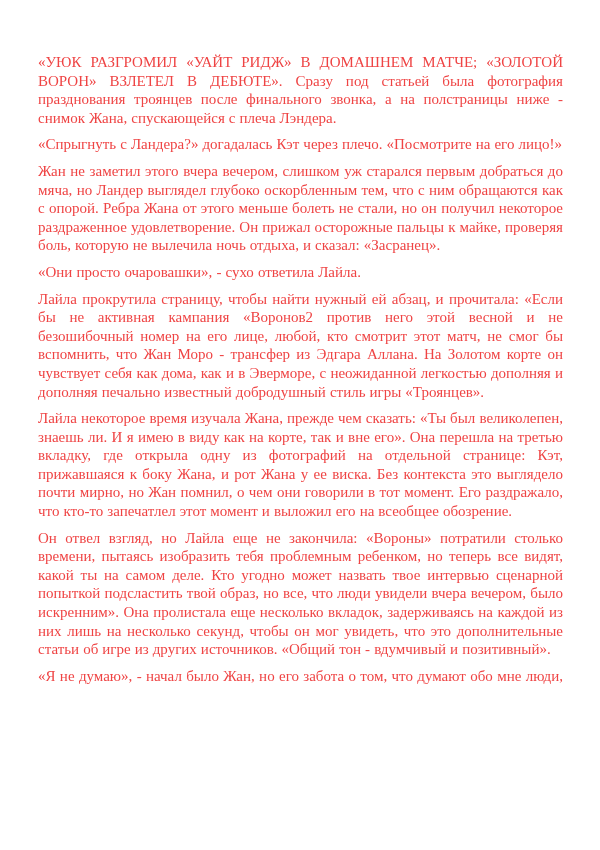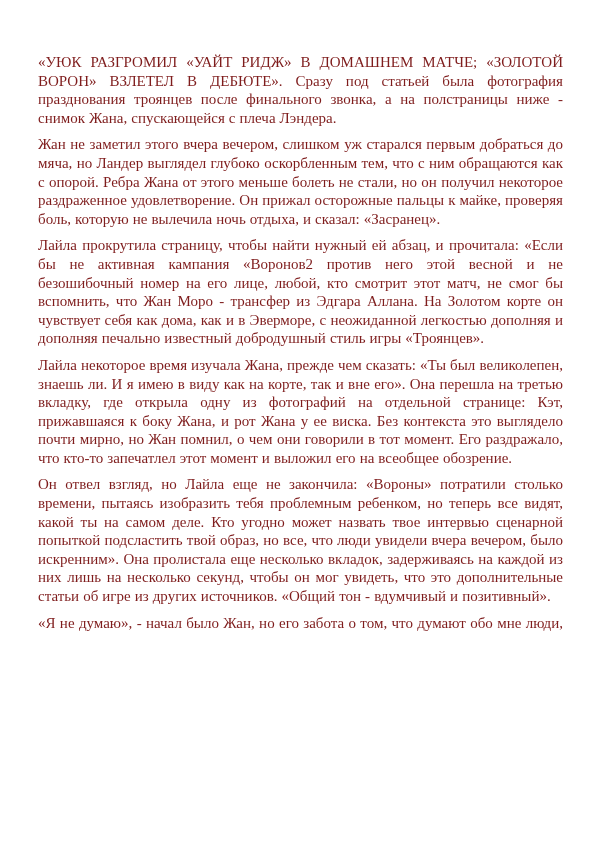--- a/index.html
+++ b/index.html
@@ -17,32 +17,34 @@
     width: 600px;
     height: 850px;
     background: #ffffff;
     padding: 53px 37px 0 38px;
   }
   .para {
     margin: 0 0 8px 0;
     font-family: "Liberation Serif", "DejaVu Serif", serif;
     font-size: 15px;
     line-height: 18.6px;
-    color: #7f1d1d;
+    color: #ef4444;
     text-align: justify;
     word-spacing: 0.02em;
   }
   
   .para.cut-line {
     text-align-last: justify;
   }
 </style>
 </head>
 <body>
 
 <div class="page">
   <p class="para">«УЮК РАЗГРОМИЛ «УАЙТ РИДЖ» В ДОМАШНЕМ МАТЧЕ; «ЗОЛОТОЙ ВОРОН» ВЗЛЕТЕЛ В ДЕБЮТЕ». Сразу под статьей была фотография празднования троянцев после финального звонка, а на полстраницы ниже - снимок Жана, спускающейся с плеча Лэндера.</p>
+  <p class="para">«Спрыгнуть с Ландера?» догадалась Кэт через плечо. «Посмотрите на его лицо!»</p>
   <p class="para">Жан не заметил этого вчера вечером, слишком уж старался первым добраться до мяча, но Ландер выглядел глубоко оскорбленным тем, что с ним обращаются как с опорой. Ребра Жана от этого меньше болеть не стали, но он получил некоторое раздраженное удовлетворение. Он прижал осторожные пальцы к майке, проверяя боль, которую не вылечила ночь отдыха, и сказал: «Засранец».</p>
+  <p class="para">«Они просто очаровашки», - сухо ответила Лайла.</p>
   <p class="para">Лайла прокрутила страницу, чтобы найти нужный ей абзац, и прочитала: «Если бы не активная кампания «Воронов2 против него этой весной и не безошибочный номер на его лице, любой, кто смотрит этот матч, не смог бы вспомнить, что Жан Моро - трансфер из Эдгара Аллана. На Золотом корте он чувствует себя как дома, как и в Эверморе, с неожиданной легкостью дополняя и дополняя печально известный добродушный стиль игры «Троянцев».</p>
   <p class="para">Лайла некоторое время изучала Жана, прежде чем сказать: «Ты был великолепен, знаешь ли. И я имею в виду как на корте, так и вне его». Она перешла на третью вкладку, где открыла одну из фотографий на отдельной странице: Кэт, прижавшаяся к боку Жана, и рот Жана у ее виска. Без контекста это выглядело почти мирно, но Жан помнил, о чем они говорили в тот момент. Его раздражало, что кто-то запечатлел этот момент и выложил его на всеобщее обозрение.</p>
   <p class="para">Он отвел взгляд, но Лайла еще не закончила: «Вороны» потратили столько времени, пытаясь изобразить тебя проблемным ребенком, но теперь все видят, какой ты на самом деле. Кто угодно может назвать твое интервью сценарной попыткой подсластить твой образ, но все, что люди увидели вчера вечером, было искренним». Она пролистала еще несколько вкладок, задерживаясь на каждой из них лишь на несколько секунд, чтобы он мог увидеть, что это дополнительные статьи об игре из других источников. «Общий тон - вдумчивый и позитивный».</p>
   <p class="para cut-line">«Я не думаю», - начал было Жан, но его забота о том, что думают обо мне люди,</p>
 </div>
 
 </body></html>

